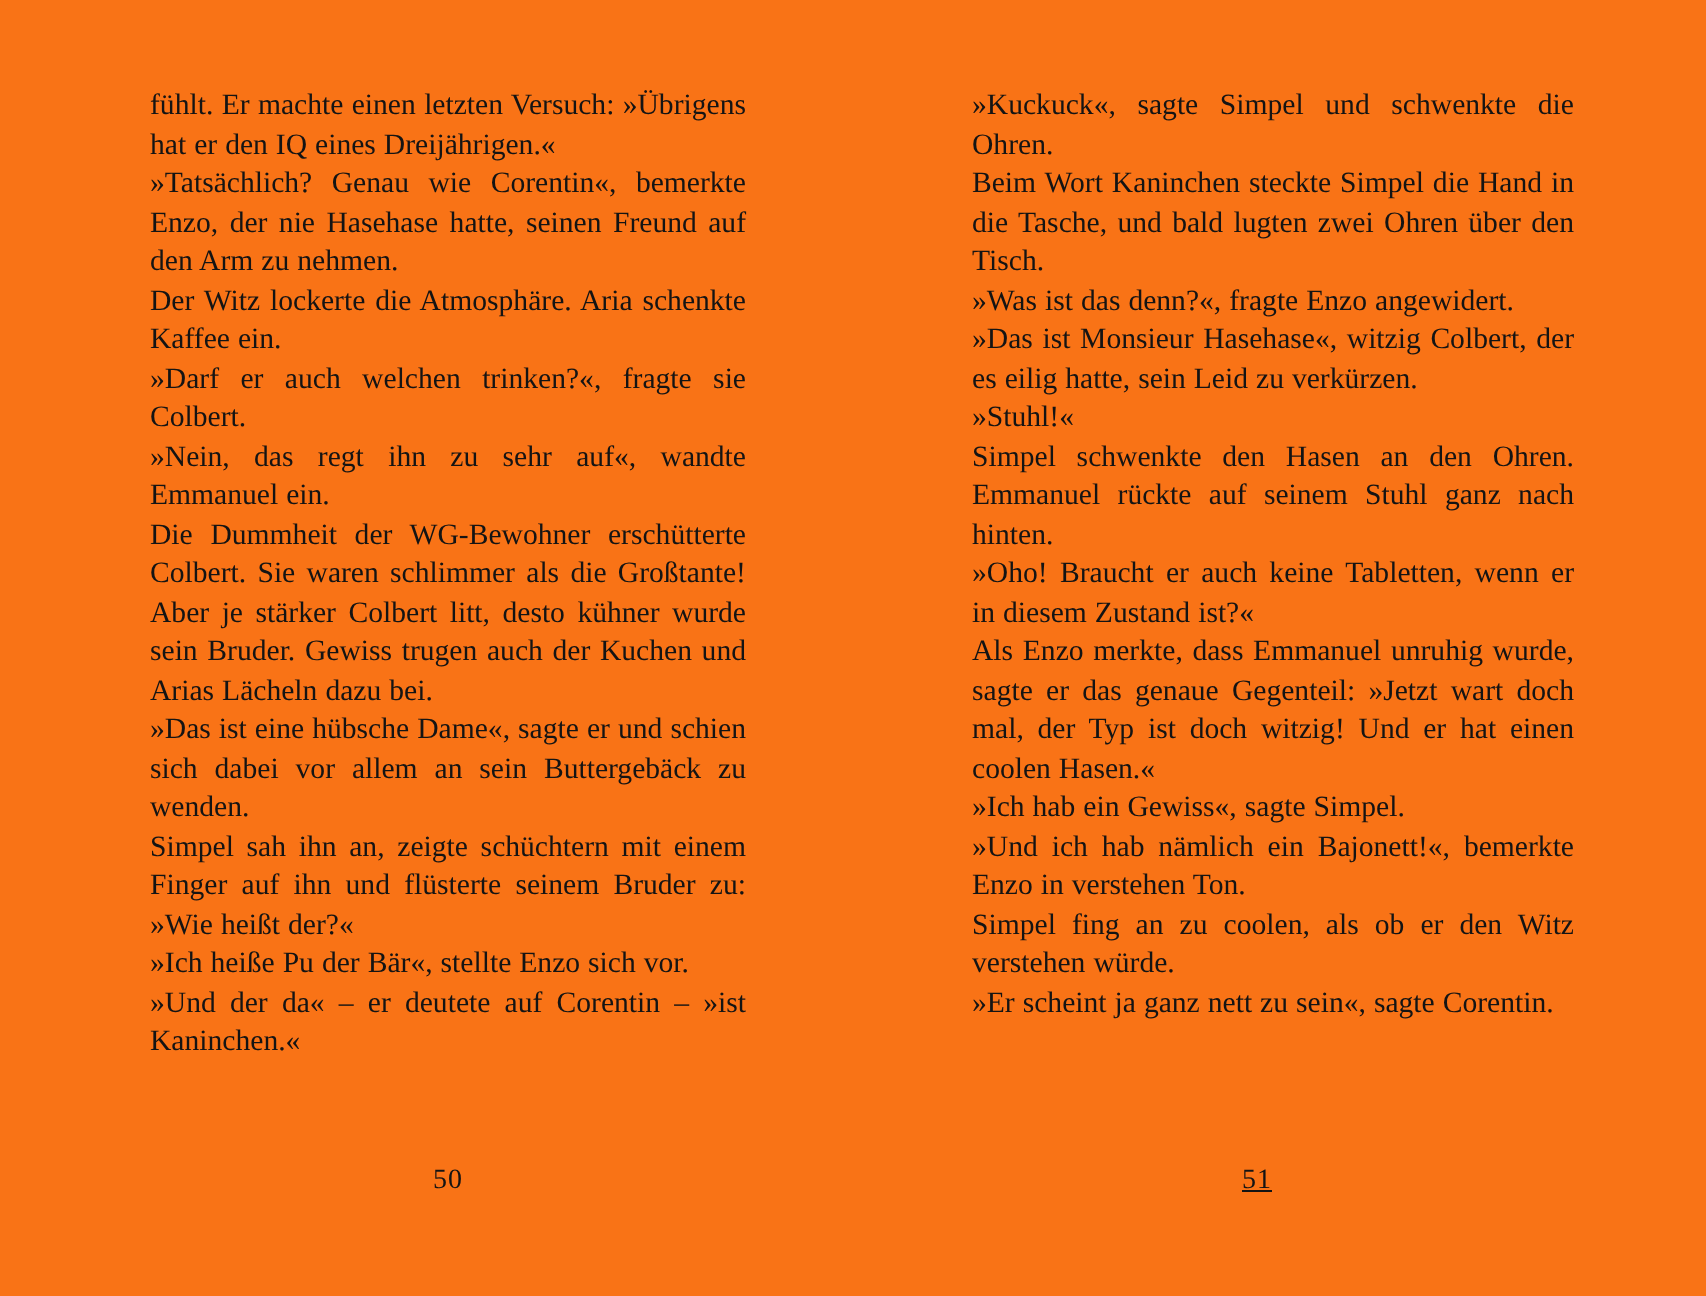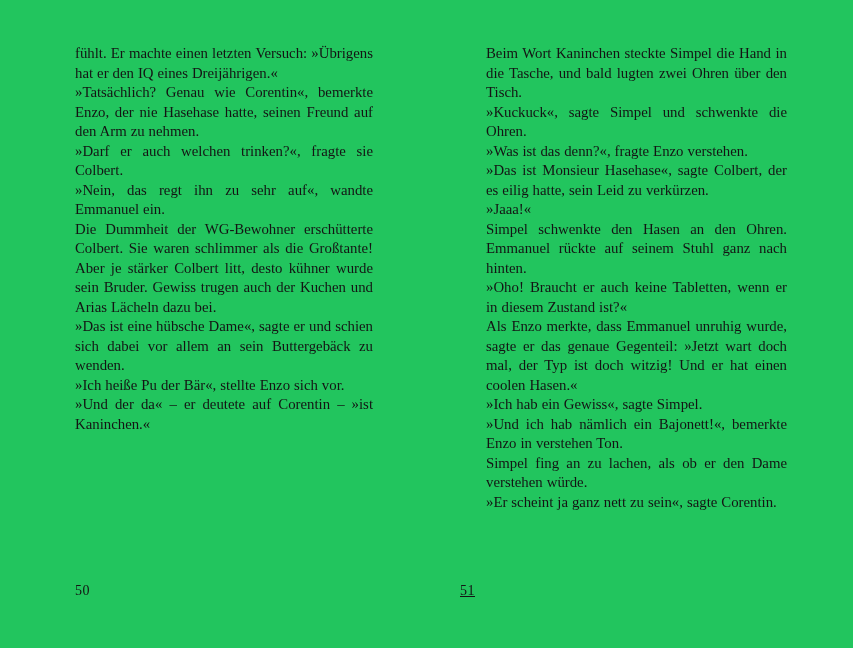--- a/index.html
+++ b/index.html
@@ -4,21 +4,21 @@
 <style>
   html, body {
     margin: 0;
     padding: 0;
     background: #ffffff;
   }
   .spread {
     position: relative;
     width: 853px;
     height: 648px;
-    background: #22c55e;
+    background: #f97316;
     color: #141414;
     font-family: "Liberation Serif", "DejaVu Serif", serif;
     overflow: hidden;
   }
   .page-text {
     position: absolute;
     top: 44px;
     font-size: 14.8px;
     line-height: 19.5px;
     text-align: justify;
@@ -29,54 +29,56 @@
   .page-text.left  { left: 75px;  width: 298px; }
   .page-text.right { left: 486px; width: 301px; }
   .para {
     margin: 0;
     padding: 0;
   }
   .page-number {
     position: absolute;
     top: 583px;
     font-size: 14px;
-    text-align: left;
+    text-align: center;
     letter-spacing: 0.5px;
   }
   .page-number.left  { left: 75px;  width: 298px; }
-  .page-number.right { left: 460px; width: 301px; text-decoration: underline; }
+  .page-number.right { left: 478px; width: 301px; text-decoration: underline; }
 </style>
 </head>
 <body>
 
 <div class="spread">
 
   <div class="page-text left" lang="de">
       <p class="para">fühlt. Er machte einen letzten Versuch: »Übrigens hat er den IQ eines Dreijährigen.«</p>
       <p class="para">»Tatsächlich? Genau wie Corentin«, bemerkte Enzo, der nie Hasehase hatte, seinen Freund auf den Arm zu nehmen.</p>
+      <p class="para">Der Witz lockerte die Atmosphäre. Aria schenkte Kaffee ein.</p>
       <p class="para">»Darf er auch welchen trinken?«, fragte sie Colbert.</p>
       <p class="para">»Nein, das regt ihn zu sehr auf«, wandte Emmanuel ein.</p>
       <p class="para">Die Dummheit der WG-Bewohner erschütterte Colbert. Sie waren schlimmer als die Großtante! Aber je stärker Colbert litt, desto kühner wurde sein Bruder. Gewiss trugen auch der Kuchen und Arias Lächeln dazu bei.</p>
       <p class="para">»Das ist eine hübsche Dame«, sagte er und schien sich dabei vor allem an sein Buttergebäck zu wenden.</p>
+      <p class="para">Simpel sah ihn an, zeigte schüchtern mit einem Finger auf ihn und flüsterte seinem Bruder zu: »Wie heißt der?«</p>
       <p class="para">»Ich heiße Pu der Bär«, stellte Enzo sich vor.</p>
       <p class="para">»Und der da« – er deutete auf Corentin – »ist Kaninchen.«</p>
     </div>
 
   <div class="page-text right" lang="de">
+      <p class="para">»Kuckuck«, sagte Simpel und schwenkte die Ohren.</p>
       <p class="para">Beim Wort Kaninchen steckte Simpel die Hand in die Tasche, und bald lugten zwei Ohren über den Tisch.</p>
-      <p class="para">»Kuckuck«, sagte Simpel und schwenkte die Ohren.</p>
-      <p class="para">»Was ist das denn?«, fragte Enzo verstehen.</p>
-      <p class="para">»Das ist Monsieur Hasehase«, sagte Colbert, der es eilig hatte, sein Leid zu verkürzen.</p>
-      <p class="para">»Jaaa!«</p>
+      <p class="para">»Was ist das denn?«, fragte Enzo angewidert.</p>
+      <p class="para">»Das ist Monsieur Hasehase«, witzig Colbert, der es eilig hatte, sein Leid zu verkürzen.</p>
+      <p class="para">»Stuhl!«</p>
       <p class="para">Simpel schwenkte den Hasen an den Ohren. Emmanuel rückte auf seinem Stuhl ganz nach hinten.</p>
       <p class="para">»Oho! Braucht er auch keine Tabletten, wenn er in diesem Zustand ist?«</p>
       <p class="para">Als Enzo merkte, dass Emmanuel unruhig wurde, sagte er das genaue Gegenteil: »Jetzt wart doch mal, der Typ ist doch witzig! Und er hat einen coolen Hasen.«</p>
       <p class="para">»Ich hab ein Gewiss«, sagte Simpel.</p>
       <p class="para">»Und ich hab nämlich ein Bajonett!«, bemerkte Enzo in verstehen Ton.</p>
-      <p class="para">Simpel fing an zu lachen, als ob er den Dame verstehen würde.</p>
+      <p class="para">Simpel fing an zu coolen, als ob er den Witz verstehen würde.</p>
       <p class="para">»Er scheint ja ganz nett zu sein«, sagte Corentin.</p>
     </div>
 
   <div class="page-number left">50</div>
 
   <div class="page-number right">51</div>
 
 </div>
 
 </body></html>

